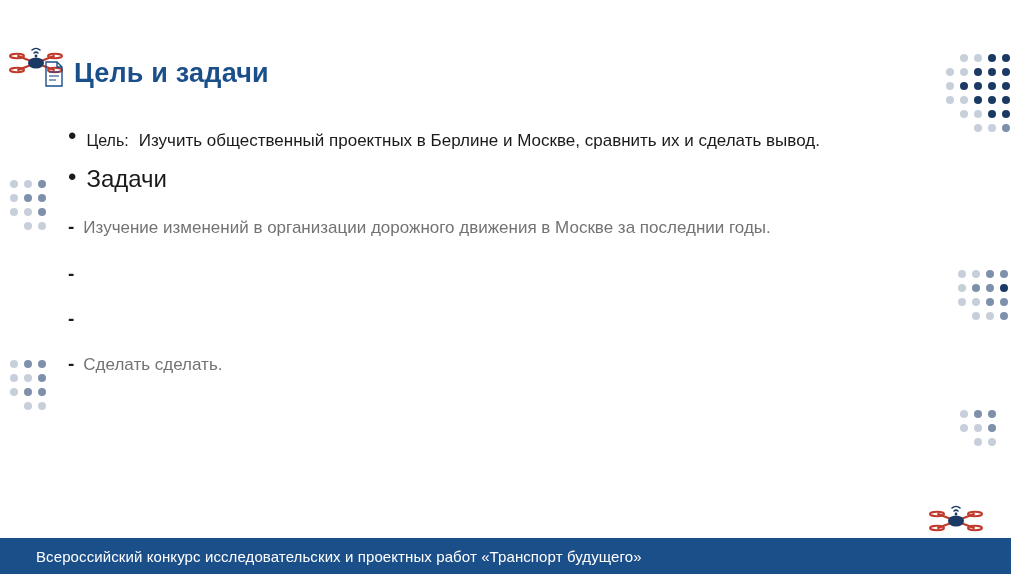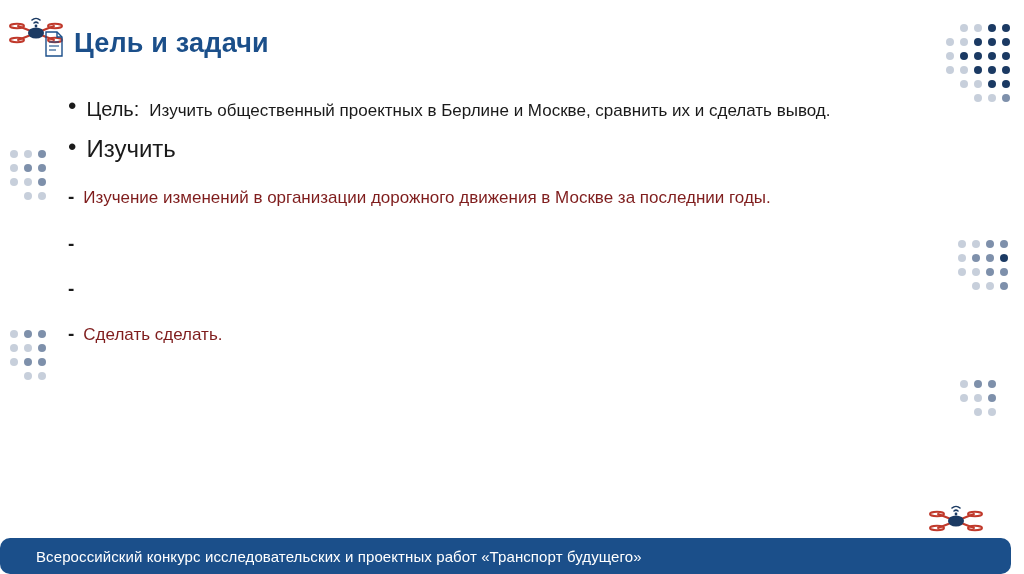--- a/index.html
+++ b/index.html
@@ -12,20 +12,21 @@
     background: #ffffff;
     font-family: "Liberation Sans", sans-serif;
     overflow: hidden;
     position: relative;
   }
 
   .slide {
     position: absolute;
     inset: 0;
     background: #ffffff;
+    margin-top: 30px;
   }
 
   
   .dots {
     position: absolute;
     display: grid;
     gap: 6px;
   }
   .dots .d {
     width: 8px;
@@ -102,21 +103,21 @@
     gap: 10px;
     margin-bottom: 14px;
   }
   .bullet-dot {
     font-size: 24px;
     line-height: 1;
     color: #1a1a1a;
     transform: translateY(-2px);
   }
   .goal-label {
-    font-size: 20px;
+    font-size: 16px;
     color: #1a1a1a;
     white-space: nowrap;
   }
   .goal-text {
     font-size: 17px;
     color: #1a1a1a;
   }
   .tasks-head {
     font-size: 24px;
     color: #1a1a1a;
@@ -132,34 +133,33 @@
     margin-bottom: 26px;
   }
   .task-dash {
     font-size: 19px;
     font-weight: bold;
     color: #1a1a1a;
     line-height: 1;
   }
   .task-text {
     font-size: 17px;
-    color: #7f1d1d;
+    color: #737373;
   }
 
   
   .footer {
     position: absolute;
     left: 0;
     right: 13px;
     bottom: 0;
     height: 36px;
     background: #1b4f8a;
     display: flex;
     align-items: center;
-    border-radius: 10px;
   }
   .footer-text {
     color: #ffffff;
     font-size: 15px;
     padding-left: 36px;
     letter-spacing: 0.1px;
   }
 </style>
 </head>
 <body>
@@ -316,21 +316,21 @@
   <div class="content">
 
     <div class="bullet-line">
       <span class="bullet-dot">•</span>
       <span class="goal-label">Цель:</span>
       <span class="goal-text">Изучить общественный проектных в Берлине и Москве, сравнить их и сделать вывод.</span>
     </div>
 
     <div class="bullet-line">
       <span class="bullet-dot">•</span>
-      <span class="tasks-head">Изучить</span>
+      <span class="tasks-head">Задачи</span>
     </div>
 
     <div class="task-list">
       <div class="task-item">
         <span class="task-dash">-</span>
         <span class="task-text">Изучение изменений в организации дорожного движения в Москве за последнии годы.</span>
       </div>
       <div class="task-item">
         <span class="task-dash">-</span>
       </div>

